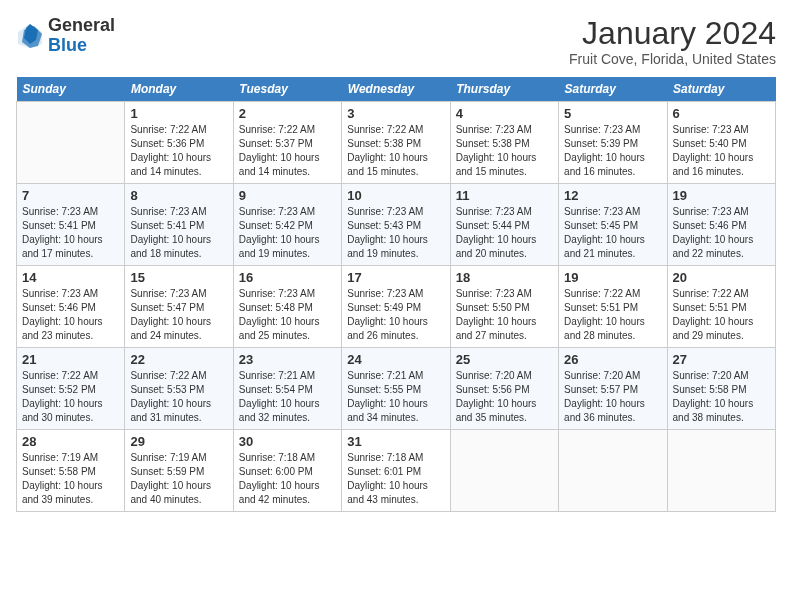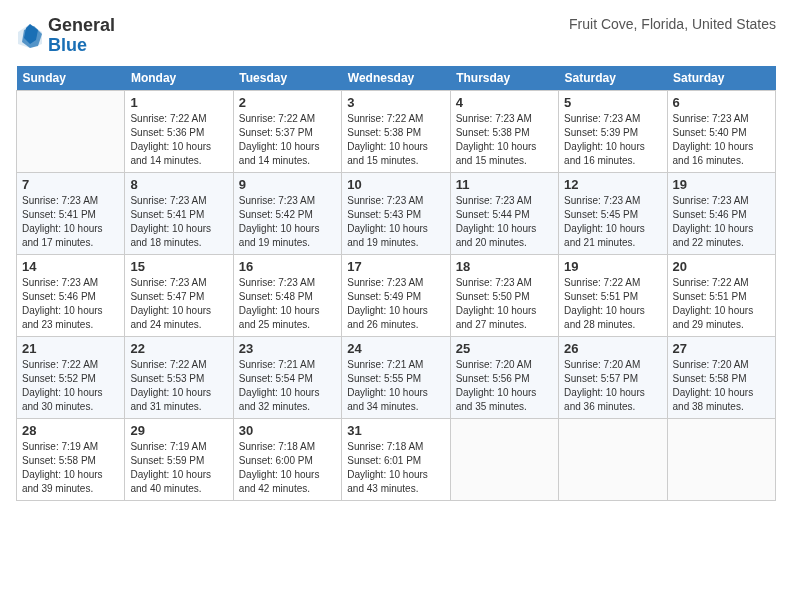--- a/index.html
+++ b/index.html
@@ -55,20 +55,21 @@
       border-collapse: collapse;
       font-size: 10.5px;
     }
     thead tr th {
       background-color: #3a7fc1;
       color: white;
       padding: 5px 6px;
       text-align: left;
       font-size: 12px;
       font-weight: bold;
+      font-style: italic;
     }
     tbody tr td {
       border: 1px solid #ccc;
       vertical-align: top;
       padding: 4px 5px;
       height: 82px;
       width: 14.28%;
       color: #333;
       background: #fff;
     }
@@ -101,20 +102,21 @@
         <polygon points="14,2 26,10 26,22 14,26 2,22 2,10" fill="#1a6fb5" opacity="0.15"></polygon>
         <polygon points="18,4 26,12 22,24 14,26 6,20 8,8" fill="#1a6fb5" opacity="0.7"></polygon>
         <polygon points="14,2 22,8 20,18 14,22 8,16 10,6" fill="#1a6fb5"></polygon>
       </svg>
       <div class="logo-text">
         <span class="logo-general">General</span><br>
         <span class="logo-blue">Blue</span>
       </div>
     </div>
     <div class="title-block">
+      <div class="month-title">January 2024</div>
       <div class="subtitle">Fruit Cove, Florida, United States</div>
     </div>
   </div>
 
   <table>
     <thead>
       <tr>
 
       <th>Sunday</th>
           <th>Monday</th>

